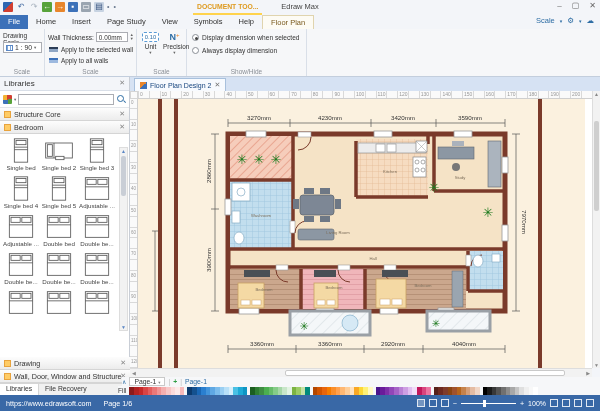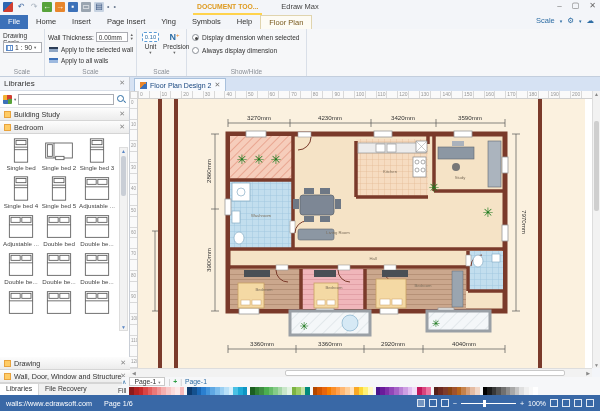--- a/index.html
+++ b/index.html
@@ -150,22 +150,22 @@
       <span>▢</span>
       <span>✕</span>
     </div>
   </div>
 
   <div id="menubar">
 
     <div class="menu-tab file">File</div>
       <div class="menu-tab">Home</div>
       <div class="menu-tab">Insert</div>
-      <div class="menu-tab">Page Insert</div>
-      <div class="menu-tab">Ying</div>
+      <div class="menu-tab">Page Study</div>
+      <div class="menu-tab">View</div>
       <div class="menu-tab">Symbols</div>
       <div class="menu-tab">Help</div>
       <div class="menu-tab contextual">Floor Plan</div>
       <div id="user-area">
       <span>Scale</span>
       <span style="font-size:5px">▾</span>
       <span>⚙</span>
       <span style="font-size:5px">▾</span>
       <span>☁</span>
     </div>
@@ -236,21 +236,21 @@
     </div>
     <div id="lib-search">
       <span class="grid-ico"></span>
       <span class="tiny-arrow">▾</span>
       <span class="search-input"></span>
       <span class="mag"></span>
     </div>
     <div id="lib-secs-top">
         <div class="lib-sec">
           <span class="sec-ico"></span>
-          <span>Building Study</span>
+          <span>Structure Core</span>
           <span class="sec-x">✕</span>
         </div>
         <div class="lib-sec">
           <span class="sec-ico"></span>
           <span>Bedroom</span>
           <span class="sec-x">✕</span>
         </div>
       </div>
     <div id="lib-grid">
         <div class="sym">
@@ -777,21 +777,21 @@
           <span class="swatch" title="#C4C4C4" style="background: rgb(196, 196, 196);"></span>
           <span class="swatch" title="#DFDFDF" style="background: rgb(223, 223, 223);"></span>
           <span class="swatch" title="#EFEFEF" style="background: rgb(239, 239, 239);"></span>
           <span class="swatch" title="#F8F8F8" style="background: rgb(248, 248, 248);"></span>
           <span class="swatch" title="#FFFFFF" style="background: rgb(255, 255, 255);"></span>
         </div>
       </div>
   </div>
 
   <div id="statusbar">
-    <span>walls://www.edrawsoft.com</span>
+    <span>https://www.edrawsoft.com</span>
     <span style="width:12px"></span>
     <span>Page 1/6</span>
     <div class="right">
       <span class="sb-ico a"></span>
       <span class="sb-ico"></span>
       <span class="sb-ico"></span>
       <span>−</span>
       <span class="slider-track">
           <span class="slider-thumb"></span>
         </span>

